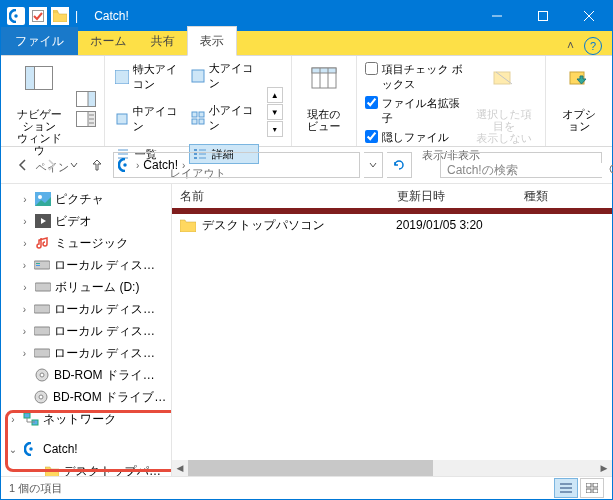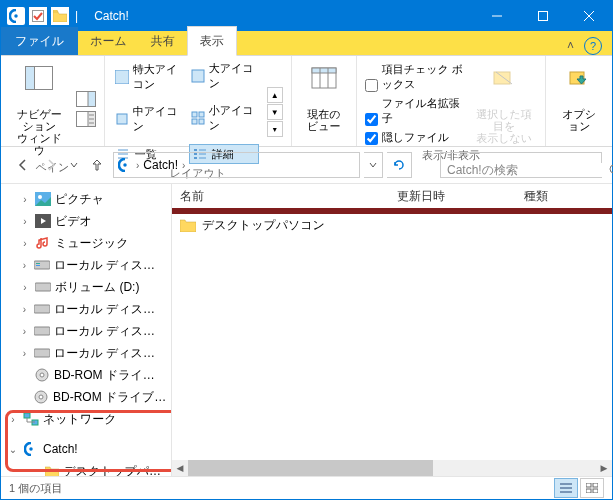--- a/index.html
+++ b/index.html
@@ -19,21 +19,21 @@
 .rgroup{display:flex;flex-direction:column;align-items:center;padding:4px 8px 2px;border-right:1px solid #e5e5e5}
 .rgroup .body{flex:1;display:flex;align-items:center;gap:6px}
 .rgroup .lbl{font-size:11px;color:#666;padding-top:2px}
 .bigbtn{display:flex;flex-direction:column;align-items:center;gap:14px;padding:2px 4px;cursor:pointer;min-width:40px}
 .bigbtn .ic{width:32px;height:32px;display:flex;align-items:center;justify-content:center}
 .bigbtn .tx{font-size:11px;text-align:center;line-height:12px}
 .smalllist{display:flex;flex-direction:column;gap:10px}
 .smallitem{display:flex;align-items:center;gap:4px;font-size:11px;cursor:pointer;padding:1px 2px}
 .smallitem .ic{width:16px;height:16px;display:flex;align-items:center;justify-content:center}
 .smallitem.sel{background:#cde6f7;border:1px solid #7ab5e0}
-.chk{display:flex;align-items:flex-end;gap:4px;font-size:11px;padding:1px 0}
+.chk{display:flex;align-items:flex-start;gap:4px;font-size:11px;padding:1px 0}
 .chk input{margin:0}
 .addrbar{height:36px;display:flex;align-items:center;gap:4px;padding:0 10px;border-bottom:1px solid #e5e5e5}
 .addrbar .navbtn{width:24px;height:24px;display:flex;align-items:center;justify-content:center;color:#555;cursor:pointer}
 .addrbar .navbtn.disabled{color:#bbb}
 .breadcrumb{flex:1;height:24px;border:1px solid #ccc;display:flex;align-items:center;padding:0 4px;gap:4px;font-size:12px}
 .breadcrumb .sep{color:#666;font-size:10px}
 .bcdrop{width:18px;height:24px;border:1px solid #ccc;border-left:none;display:flex;align-items:center;justify-content:center;cursor:pointer}
 .refresh{width:24px;height:24px;border:1px solid #ccc;border-left:none;display:flex;align-items:center;justify-content:center;cursor:pointer}
 .searchbox{width:160px;height:24px;border:1px solid #ccc;margin-left:24px;display:flex;align-items:flex-end}
 .searchbox input{border:none;outline:none;flex:1;font-size:12px;padding:0 6px;color:#333}
@@ -484,20 +484,21 @@
       <div class="rows">
         <div class="row">
           <div class="c" style="width:200px">
             <span>
                 <svg width="16" height="14" viewBox="0 0 16 14">
                   <path d="M0 2 L5 2 L6 4 L16 4 L16 14 L0 14 Z" fill="#ffd860" stroke="#caa43a" stroke-width="0.5"></path>
                 </svg>
               </span>
             <span>デスクトップパソコン</span>
           </div>
+          <div class="c" style="width:110px">2019/01/05 3:20</div>
         </div>
         <div style="position:absolute;bottom:0;left:0;right:0;height:16px;background:#f0f0f0;display:flex;align-items:center">
           <span style="width:16px;text-align:center;font-size:9px;color:#666">◀</span>
           <div style="flex:1;height:100%;position:relative">
               <div style="position:absolute;left:0;width:60%;height:100%;background:#c8c8c8"></div>
             </div>
           <span style="width:16px;text-align:center;font-size:9px;color:#666">▶</span>
         </div>
       </div>
     </div>

